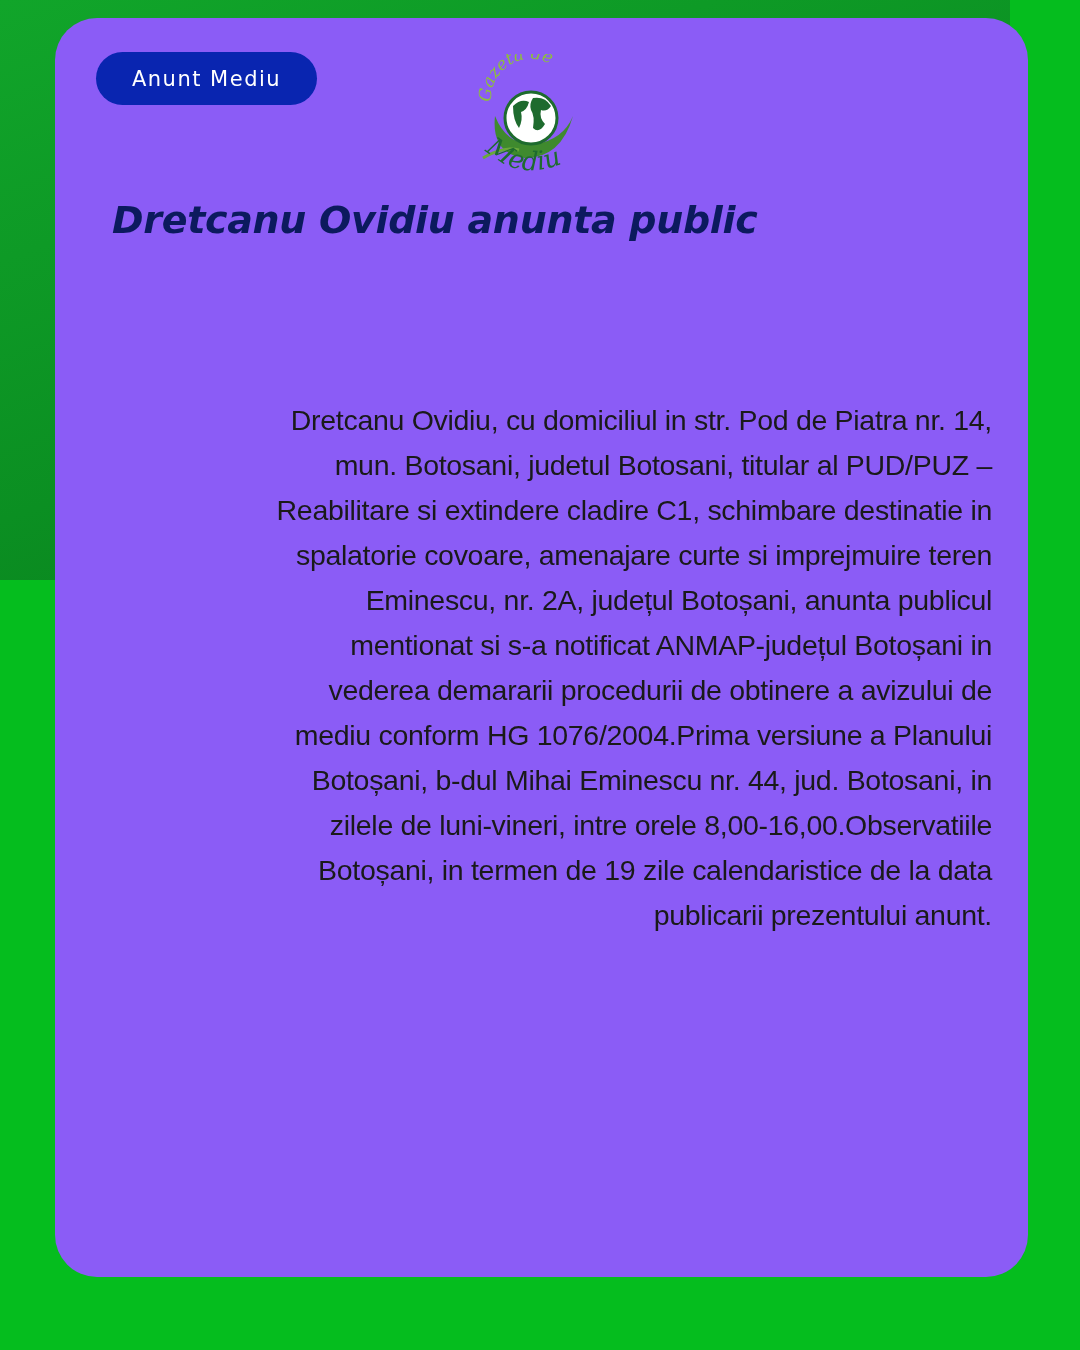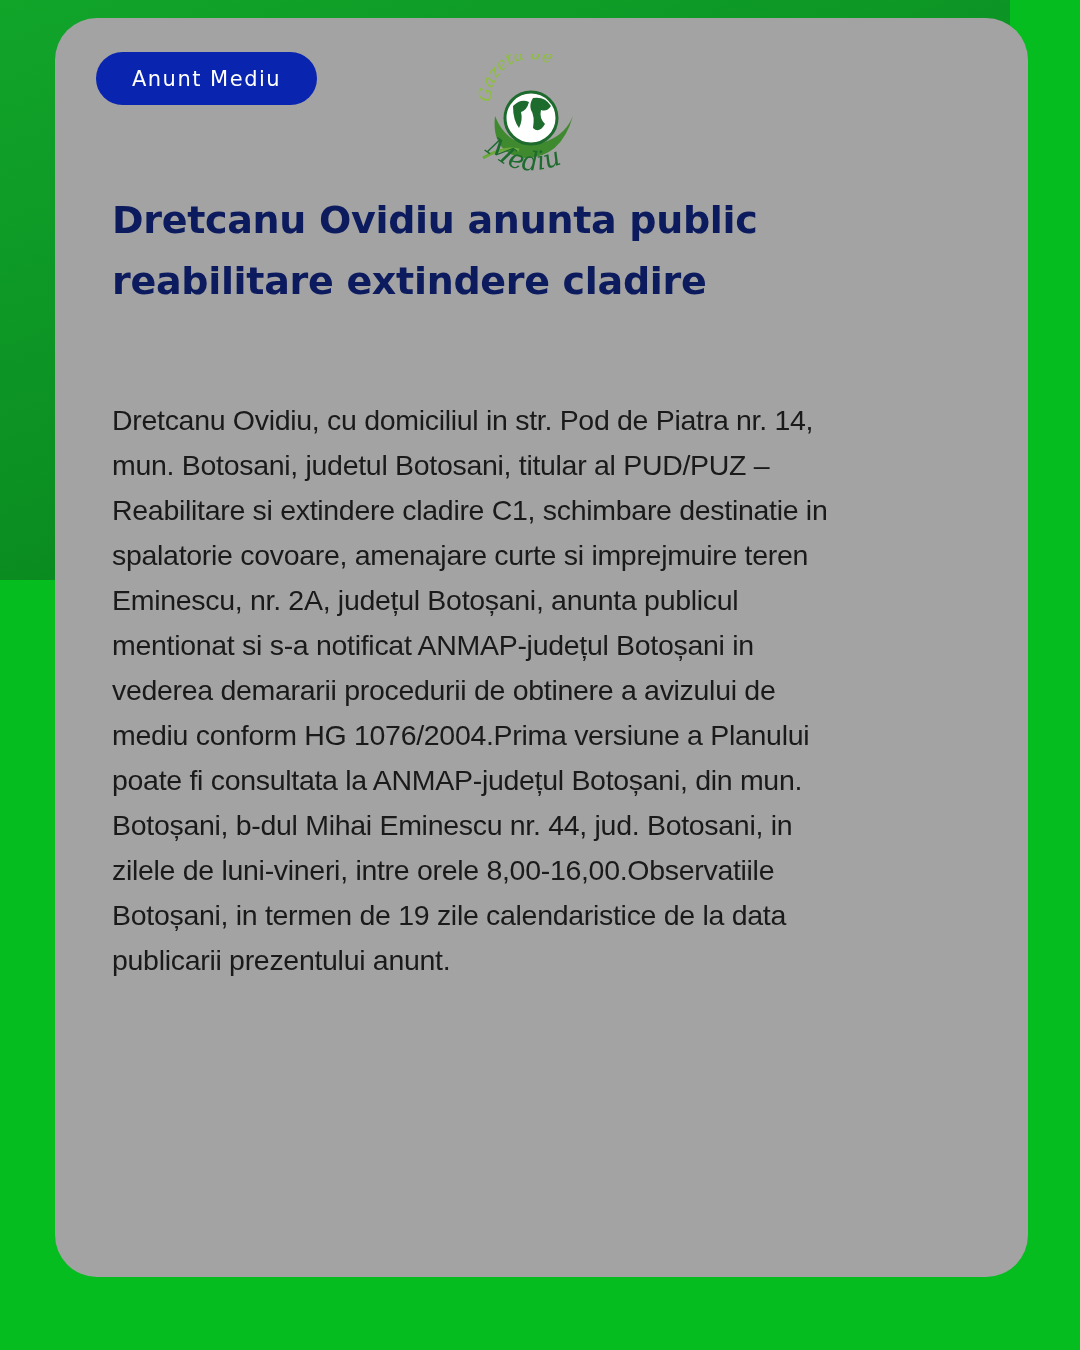--- a/index.html
+++ b/index.html
@@ -7,43 +7,43 @@
       width: 1080px; height: 1350px; position: relative; overflow: hidden;
       background: #05BD1E;
       font-family: "Liberation Sans", sans-serif;
     }
     .bg-dark {
       position: absolute; left: 0; top: 0; width: 1010px; height: 580px;
       background: linear-gradient(160deg, #11A52A 0%, #0B8F22 55%, #087A1A 100%);
     }
     .card {
       position: absolute; left: 55px; top: 18px; width: 973px; height: 1259px;
-      background: #a3a3a3; border-radius: 42px;
+      background: #8b5cf6; border-radius: 42px;
     }
     .badge {
       position: absolute; left: 41px; top: 34px; width: 221px; height: 53px;
       background: #0925B0; color: #ffffff; border-radius: 27px;
       display: flex; align-items: center; justify-content: center;
       font-family: "DejaVu Sans", sans-serif; font-size: 21px; letter-spacing: 1.5px;
     }
     .logo {
       position: absolute; left: 418px; top: 36px; width: 110px; height: 136px;
     }
     .title {
       position: absolute; left: 57px; top: 172px; width: 860px;
       color: #0C1A5E; font-family: "DejaVu Sans", sans-serif; font-weight: bold;
       font-size: 38px; line-height: 61px; letter-spacing: -0.3px;
     }
-    .title div { white-space: nowrap; }
+    .title div { white-space: nowrap; font-style: italic; }
     .body-text {
       position: absolute; left: 57px; top: 380px; width: 880px;
       color: #1a1a1a; font-family: "Liberation Sans", sans-serif;
       font-size: 28.5px; line-height: 45px; letter-spacing: -0.3px;
     }
-    .body-text div { white-space: nowrap; }
+    .body-text div { white-space: nowrap; text-align: right; }
   </style>
 </head>
 <body>
 
 <div class="bg-dark"></div>
 
 <div class="card">
   <div class="badge">
     <span>Anunt Mediu</span>
   </div>
@@ -65,31 +65,29 @@
       <path d="M 40 52 Q 48 44 56 48 Q 54 56 48 58 Q 50 66 46 74 Q 40 66 40 52 Z" fill="#1E6B2E"></path>
       <path d="M 60 44 Q 72 42 78 52 Q 74 58 68 56 Q 66 64 72 70 Q 66 80 60 74 Q 62 62 58 56 Q 56 50 60 44 Z" fill="#1E6B2E"></path>
       <text font-family="DejaVu Serif, serif" font-size="26" fill="#1E6B2E" font-style="italic">
         <textPath href="#arcBot">Mediu</textPath>
       </text>
     </svg>
   </div>
 
   <div class="title">
     <div>Dretcanu Ovidiu anunta public</div>
-    <div>reabilitare extindere cladire</div>
   </div>
 
   <div class="body-text">
     <div>Dretcanu Ovidiu, cu domiciliul in str. Pod de Piatra nr. 14,</div>
     <div>mun. Botosani, judetul Botosani, titular al PUD/PUZ –</div>
     <div>Reabilitare si extindere cladire C1, schimbare destinatie in</div>
     <div>spalatorie covoare, amenajare curte si imprejmuire teren</div>
     <div>Eminescu, nr. 2A, județul Botoșani, anunta publicul</div>
     <div>mentionat si s-a notificat ANMAP-județul Botoșani in</div>
     <div>vederea demararii procedurii de obtinere a avizului de</div>
     <div>mediu conform HG 1076/2004.Prima versiune a Planului</div>
-    <div>poate fi consultata la ANMAP-județul Botoșani, din mun.</div>
     <div>Botoșani, b-dul Mihai Eminescu nr. 44, jud. Botosani, in</div>
     <div>zilele de luni-vineri, intre orele 8,00-16,00.Observatiile</div>
     <div>Botoșani, in termen de 19 zile calendaristice de la data</div>
     <div>publicarii prezentului anunt.</div>
   </div>
 </div>
 
 </body></html>

